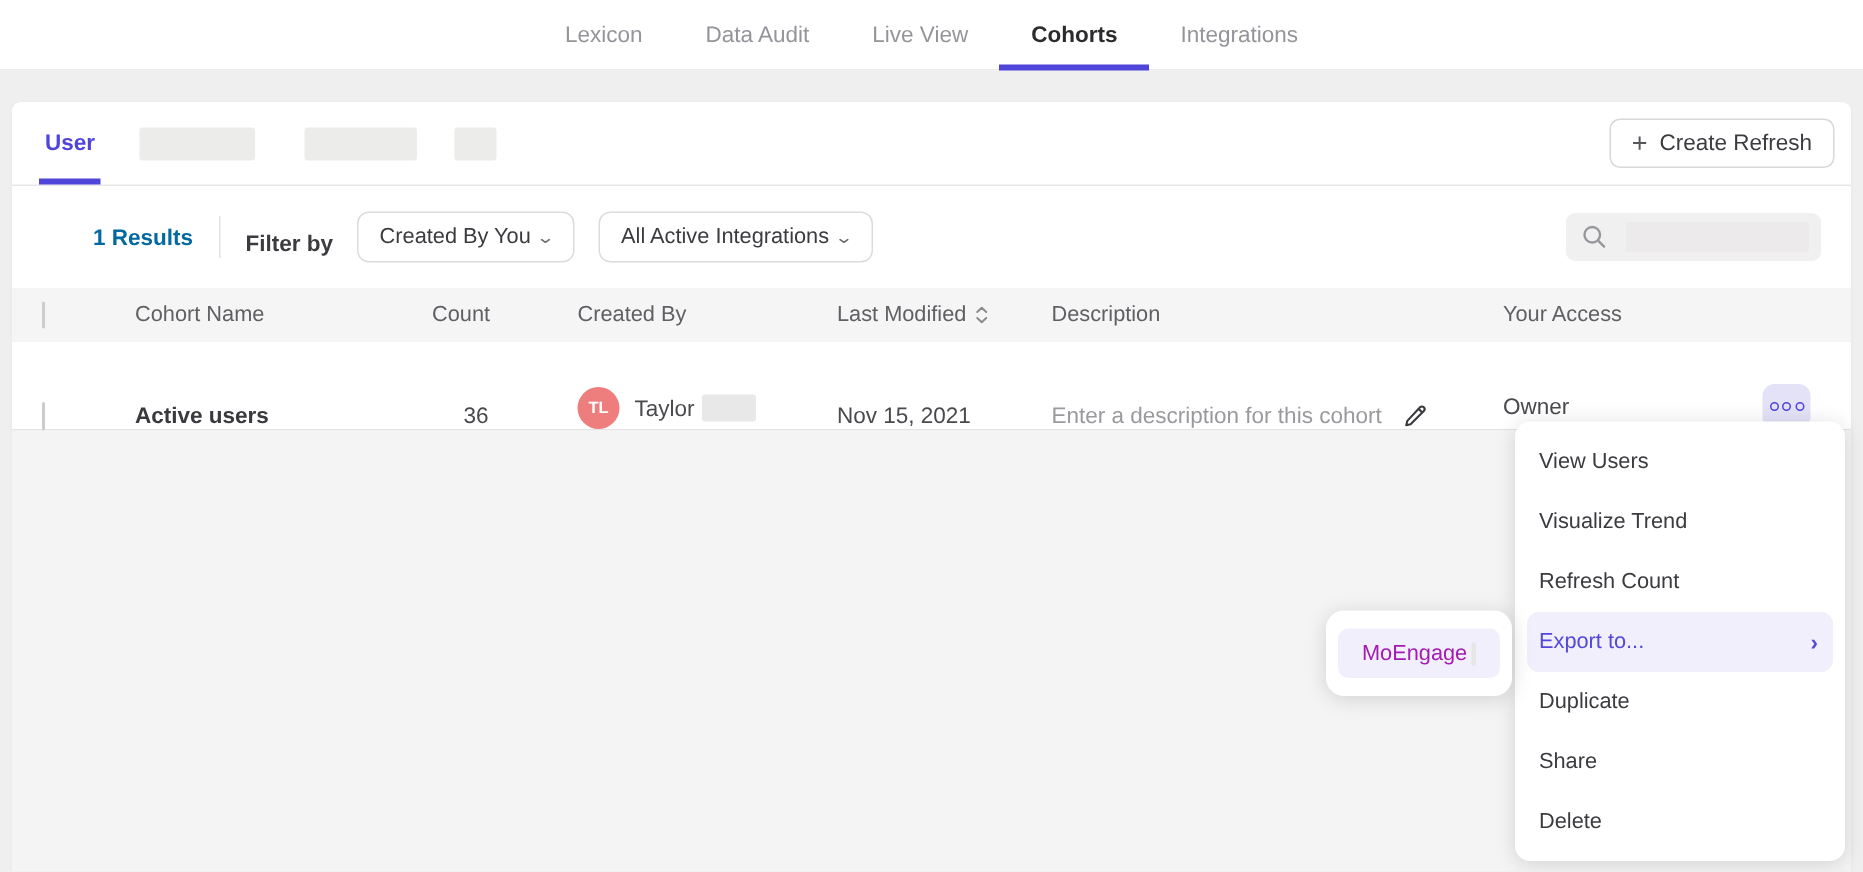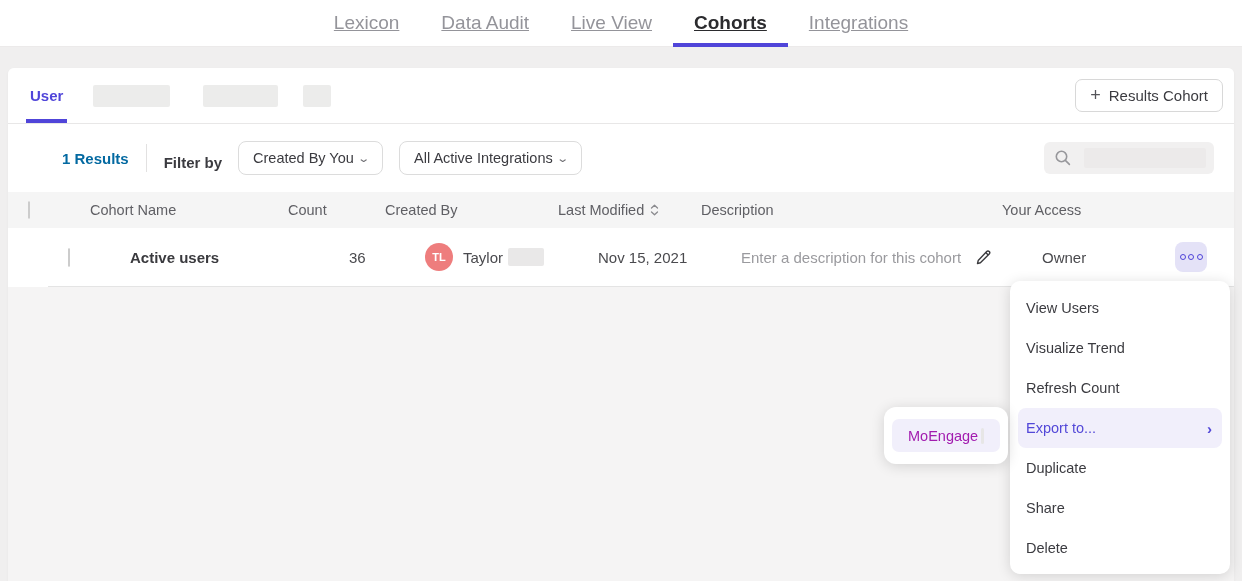--- a/index.html
+++ b/index.html
@@ -13,21 +13,21 @@
   }
 
   
   .topnav {
     height: 47px; background: #ffffff;
     border-bottom: 1px solid #eceaea;
     display: flex; justify-content: center; align-items: stretch;
   }
   .topnav-tab {
     padding: 4px 21px; display: flex; align-items: center;
-    font-size: 19px; color: #94949a; cursor: pointer; position: relative; text-decoration: underline;
+    font-size: 15px; color: #94949a; cursor: pointer; position: relative;
   }
   .topnav-tab.active { color: #2b2b2e; font-weight: 700; }
   .topnav-tab.active::after {
     content: ""; position: absolute; left: 0; right: 0; bottom: -1px;
     height: 4px; background: #5045d9;
   }
 
   
   .card {
     position: absolute; left: 8px; right: 8px; top: 68px; bottom: 0;
@@ -87,22 +87,22 @@
   }
   .redact { background: #e9e8e8; border-radius: 2px; }
   .search-redact { flex: 1; height: 20px; margin-left: 12px; background: #eceaea; }
 
   
   .thead {
     height: 36px; background: #f5f5f5; display: flex; align-items: center;
     font-size: 14.5px; color: #5f5f64;
   }
   .trow {
-    height: 59px; background: #ffffff; display: flex; align-items: center;
-    border-bottom: 1px solid #e4e4e4; font-size: 15px; color: #4a4a4e; margin-left: 40px;
+    height: 59px; background: #ffffff; display: flex; align-items: flex-end;
+    border-bottom: 1px solid #e4e4e4; font-size: 15px; color: #4a4a4e;
   }
   .col-check { flex: 0 0 82px; padding-left: 20px; }
   .col-name  { flex: 0 0 198px; }
   .col-count { flex: 0 0 97px; }
   .col-creator { flex: 0 0 173px; display: flex; align-items: center; }
   .col-modified { flex: 0 0 143px; display: flex; align-items: center; gap: 6px; }
   .col-desc  { flex: 0 0 301px; display: flex; align-items: center; }
   .col-access { flex: 1 1 auto; display: flex; align-items: center; padding-right: 27px; }
 
   .checkbox {
@@ -180,21 +180,21 @@
 <div class="card">
   <div class="card-white">
 
     <div class="cohort-tabs">
       <div class="cohort-tab-active">User</div>
       <div class="tab-ghost g1"></div>
       <div class="tab-ghost g2"></div>
       <div class="tab-ghost g3"></div>
       <button class="create-cohort-btn">
         <span class="plus-glyph">+</span>
-        <span>Results Cohort</span>
+        <span>Create Refresh</span>
       </button>
     </div>
 
     <div class="filter-bar">
       <span class="results-count">1 Results</span>
       <span class="vsep"></span>
       <span class="filter-by">Filter by</span>
       <button class="dropdown-btn">
         <span>Created By You</span>
         <span class="chev-down">⌄</span>

